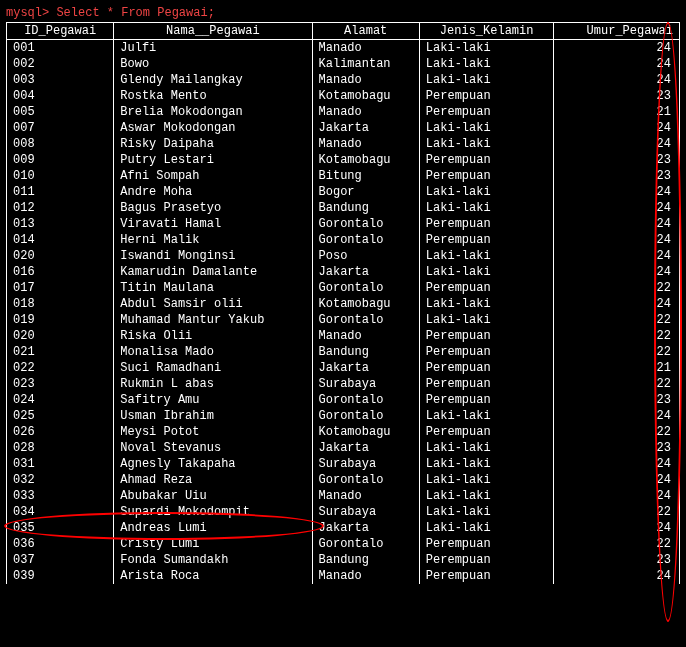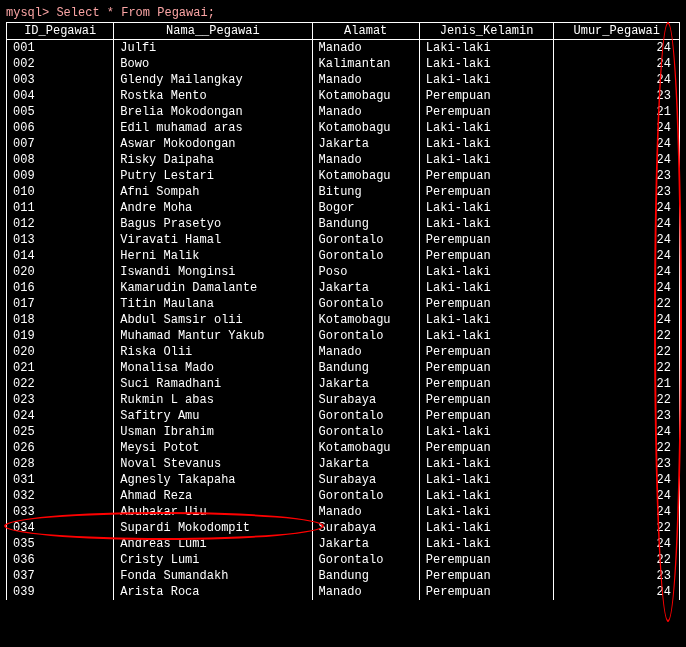--- a/index.html
+++ b/index.html
@@ -11,21 +11,21 @@
       width: 686px;
       min-height: 647px;
       overflow: hidden;
     }
     .terminal {
       background: #000;
       padding: 4px 2px;
       width: 686px;
     }
     .prompt-line {
-      color: #fca5a5;
+      color: #ef4444;
       padding: 2px 4px;
       white-space: pre;
     }
     .table-container {
       padding: 0 4px;
       position: relative;
     }
     .db-table {
       border-collapse: collapse;
       width: 100%;
@@ -77,21 +77,21 @@
 <div class="terminal">
   <div class="prompt-line">mysql&gt; Select * From Pegawai;</div>
   <div class="table-container">
     <table class="db-table">
       <thead>
         <tr>
         <th>ID_Pegawai</th>
             <th>Nama__Pegawai</th>
             <th>Alamat</th>
             <th>Jenis_Kelamin</th>
-            <th style="text-align: center;">Umur_Pegawai</th>
+            <th style="text-align: right;">Umur_Pegawai</th>
           </tr>
       </thead>
       <tbody id="table-body">
       <tr>
             <td>001</td>
             <td>Julfi</td>
             <td>Manado</td>
             <td>Laki-laki</td>
             <td style="text-align: right; padding-right: 8px;">24</td>
           </tr>
@@ -117,27 +117,20 @@
             <td style="text-align: right; padding-right: 8px;">23</td>
           </tr>
           <tr>
             <td>005</td>
             <td>Brelia Mokodongan</td>
             <td>Manado</td>
             <td>Perempuan</td>
             <td style="text-align: right; padding-right: 8px;">21</td>
           </tr>
           <tr>
-            <td>006</td>
-            <td>Edil muhamad aras</td>
-            <td>Kotamobagu</td>
-            <td>Laki-laki</td>
-            <td style="text-align: right; padding-right: 8px;">24</td>
-          </tr>
-          <tr>
             <td>007</td>
             <td>Aswar Mokodongan</td>
             <td>Jakarta</td>
             <td>Laki-laki</td>
             <td style="text-align: right; padding-right: 8px;">24</td>
           </tr>
           <tr>
             <td>008</td>
             <td>Risky Daipaha</td>
             <td>Manado</td>

